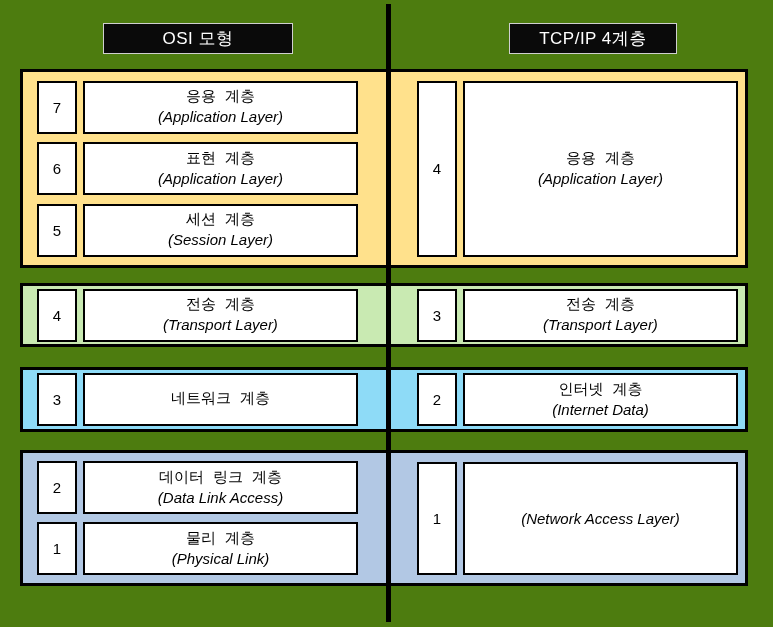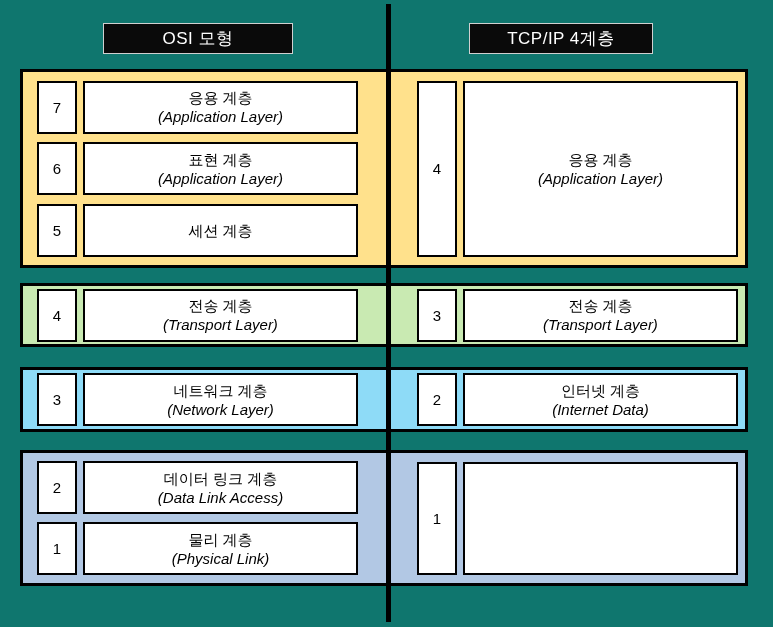--- a/index.html
+++ b/index.html
@@ -2,21 +2,21 @@
 <html><head>
 <meta charset="utf-8">
 <style>
   html, body { margin: 0; padding: 0; background: #ffffff; }
   body { font-family: "Liberation Sans", "DejaVu Sans", sans-serif; color: #000; }
 
   .canvas {
     position: relative;
     width: 773px;
     height: 627px;
-    background: #0f766e;
+    background: #4d7c0f;
     overflow: hidden;
   }
 
   
   .vline {
     position: absolute;
     left: 386px;
     top: 4px;
     width: 5px;
     height: 618px;
@@ -34,21 +34,21 @@
     box-sizing: border-box;
     color: #ffffff;
     font-size: 17px;
     display: flex;
     align-items: center;
     justify-content: center;
     letter-spacing: 0.5px;
     z-index: 6;
   }
   .hdr-left  { left: 103px; width: 190px; }
-  .hdr-right { left: 469px; width: 184px; justify-content: center; }
+  .hdr-right { left: 509px; width: 168px; justify-content: center; }
 
   
   .band {
     position: absolute;
     left: 20px;
     width: 728px;
     border: 3px solid #000000;
     box-sizing: border-box;
     display: flex;
     z-index: 1;
@@ -95,21 +95,21 @@
     background: #ffffff;
     border: 2px solid #000000;
     box-sizing: border-box;
     display: flex;
     flex-direction: column;
     align-items: center;
     justify-content: center;
     text-align: center;
     line-height: 19px;
   }
-  .labelbox .ko { font-size: 15px; }
+  .labelbox .ko { font-size: 15px; font-family: Liberation Mono, monospace; }
   .labelbox .en { font-size: 15px; font-style: italic; }
 </style>
 </head>
 <body>
 
 <div class="canvas">
 
   <div class="vline"></div>
 
   <div class="hdr hdr-left">
@@ -132,20 +132,21 @@
         <div class="numbox">6</div>
         <div class="labelbox">
           <div class="ko">표현 계층</div>
           <div class="en">(Application Layer)</div>
         </div>
       </div>
       <div class="row">
         <div class="numbox">5</div>
         <div class="labelbox">
           <div class="ko">세션 계층</div>
+          <div class="en">(Session Layer)</div>
         </div>
       </div>
     </div>
     <div class="half half-right">
       <div class="row tall">
         <div class="numbox">4</div>
         <div class="labelbox">
           <div class="ko">응용 계층</div>
           <div class="en">(Application Layer)</div>
         </div>
@@ -173,21 +174,20 @@
       </div>
     </div>
   </div>
 
   <div class="band band-network">
     <div class="half half-left">
       <div class="row">
         <div class="numbox">3</div>
         <div class="labelbox">
           <div class="ko">네트워크 계층</div>
-          <div class="en">(Network Layer)</div>
         </div>
       </div>
     </div>
     <div class="half half-right">
       <div class="row">
         <div class="numbox">2</div>
         <div class="labelbox">
           <div class="ko">인터넷 계층</div>
           <div class="en">(Internet Data)</div>
         </div>
@@ -209,18 +209,19 @@
         <div class="labelbox">
           <div class="ko">물리 계층</div>
           <div class="en">(Physical Link)</div>
         </div>
       </div>
     </div>
     <div class="half half-right">
       <div class="row tall">
         <div class="numbox">1</div>
         <div class="labelbox">
+          <div class="en">(Network Access Layer)</div>
         </div>
       </div>
     </div>
   </div>
 
 </div>
 
 </body></html>

